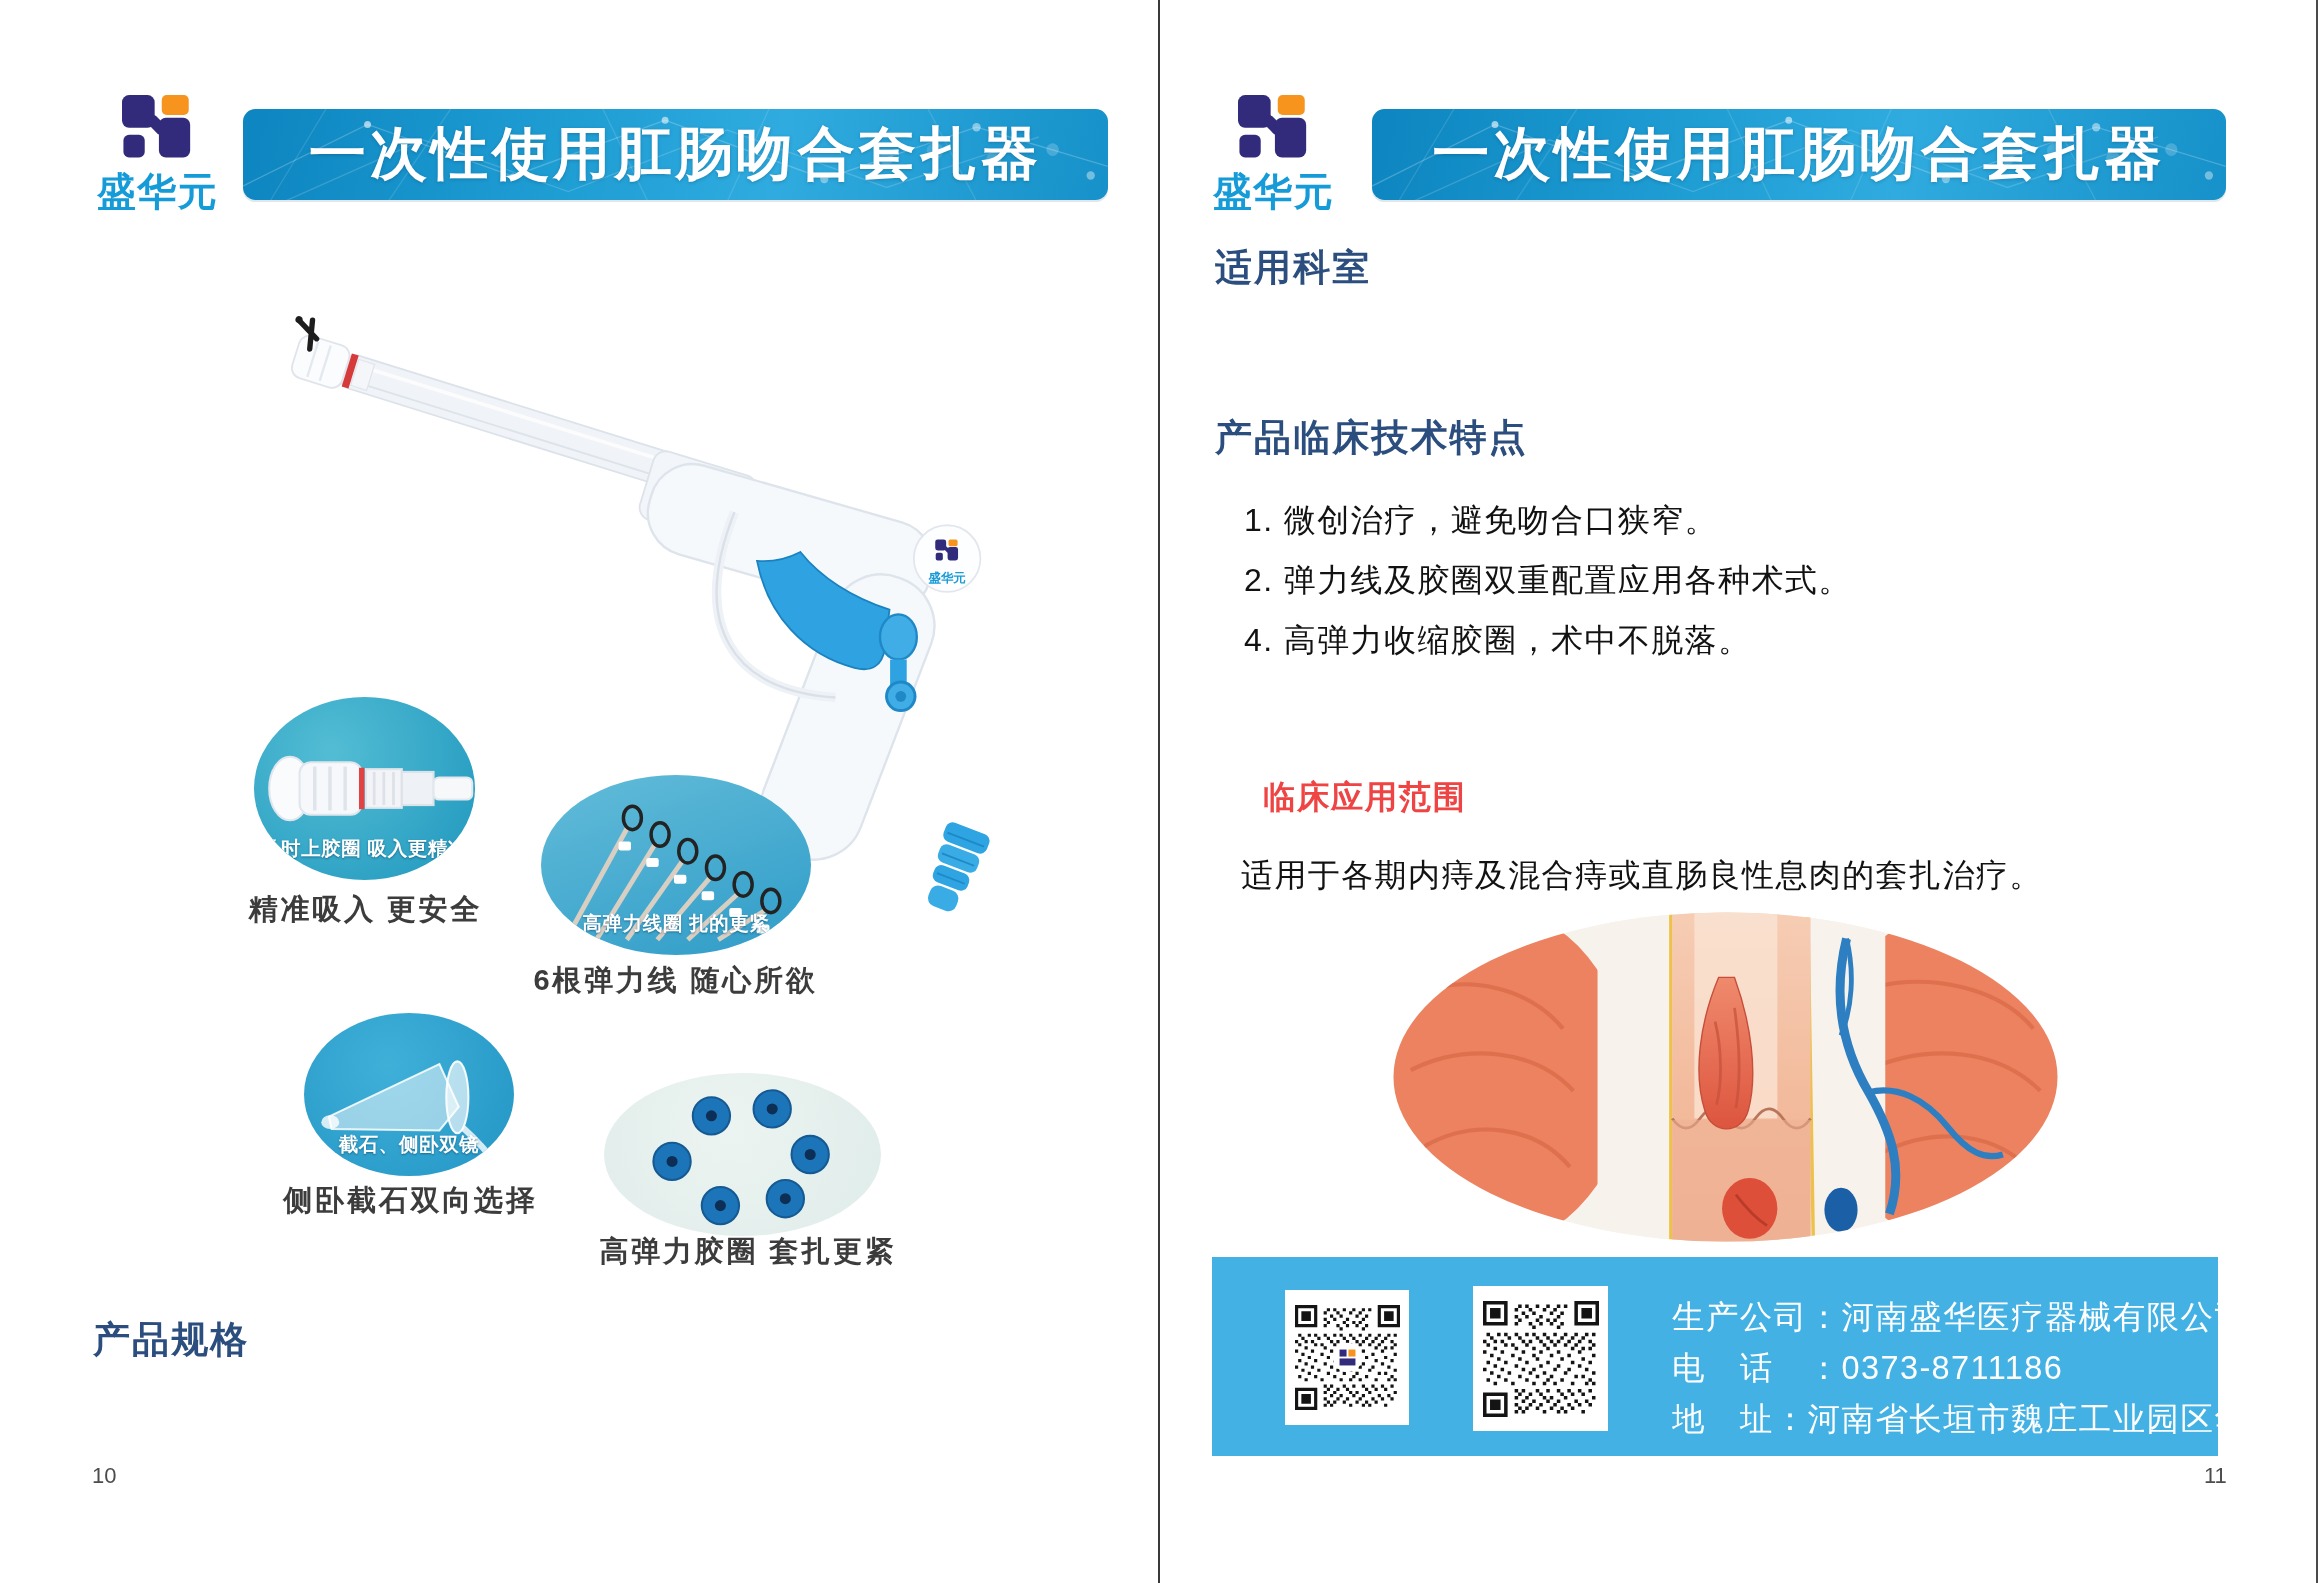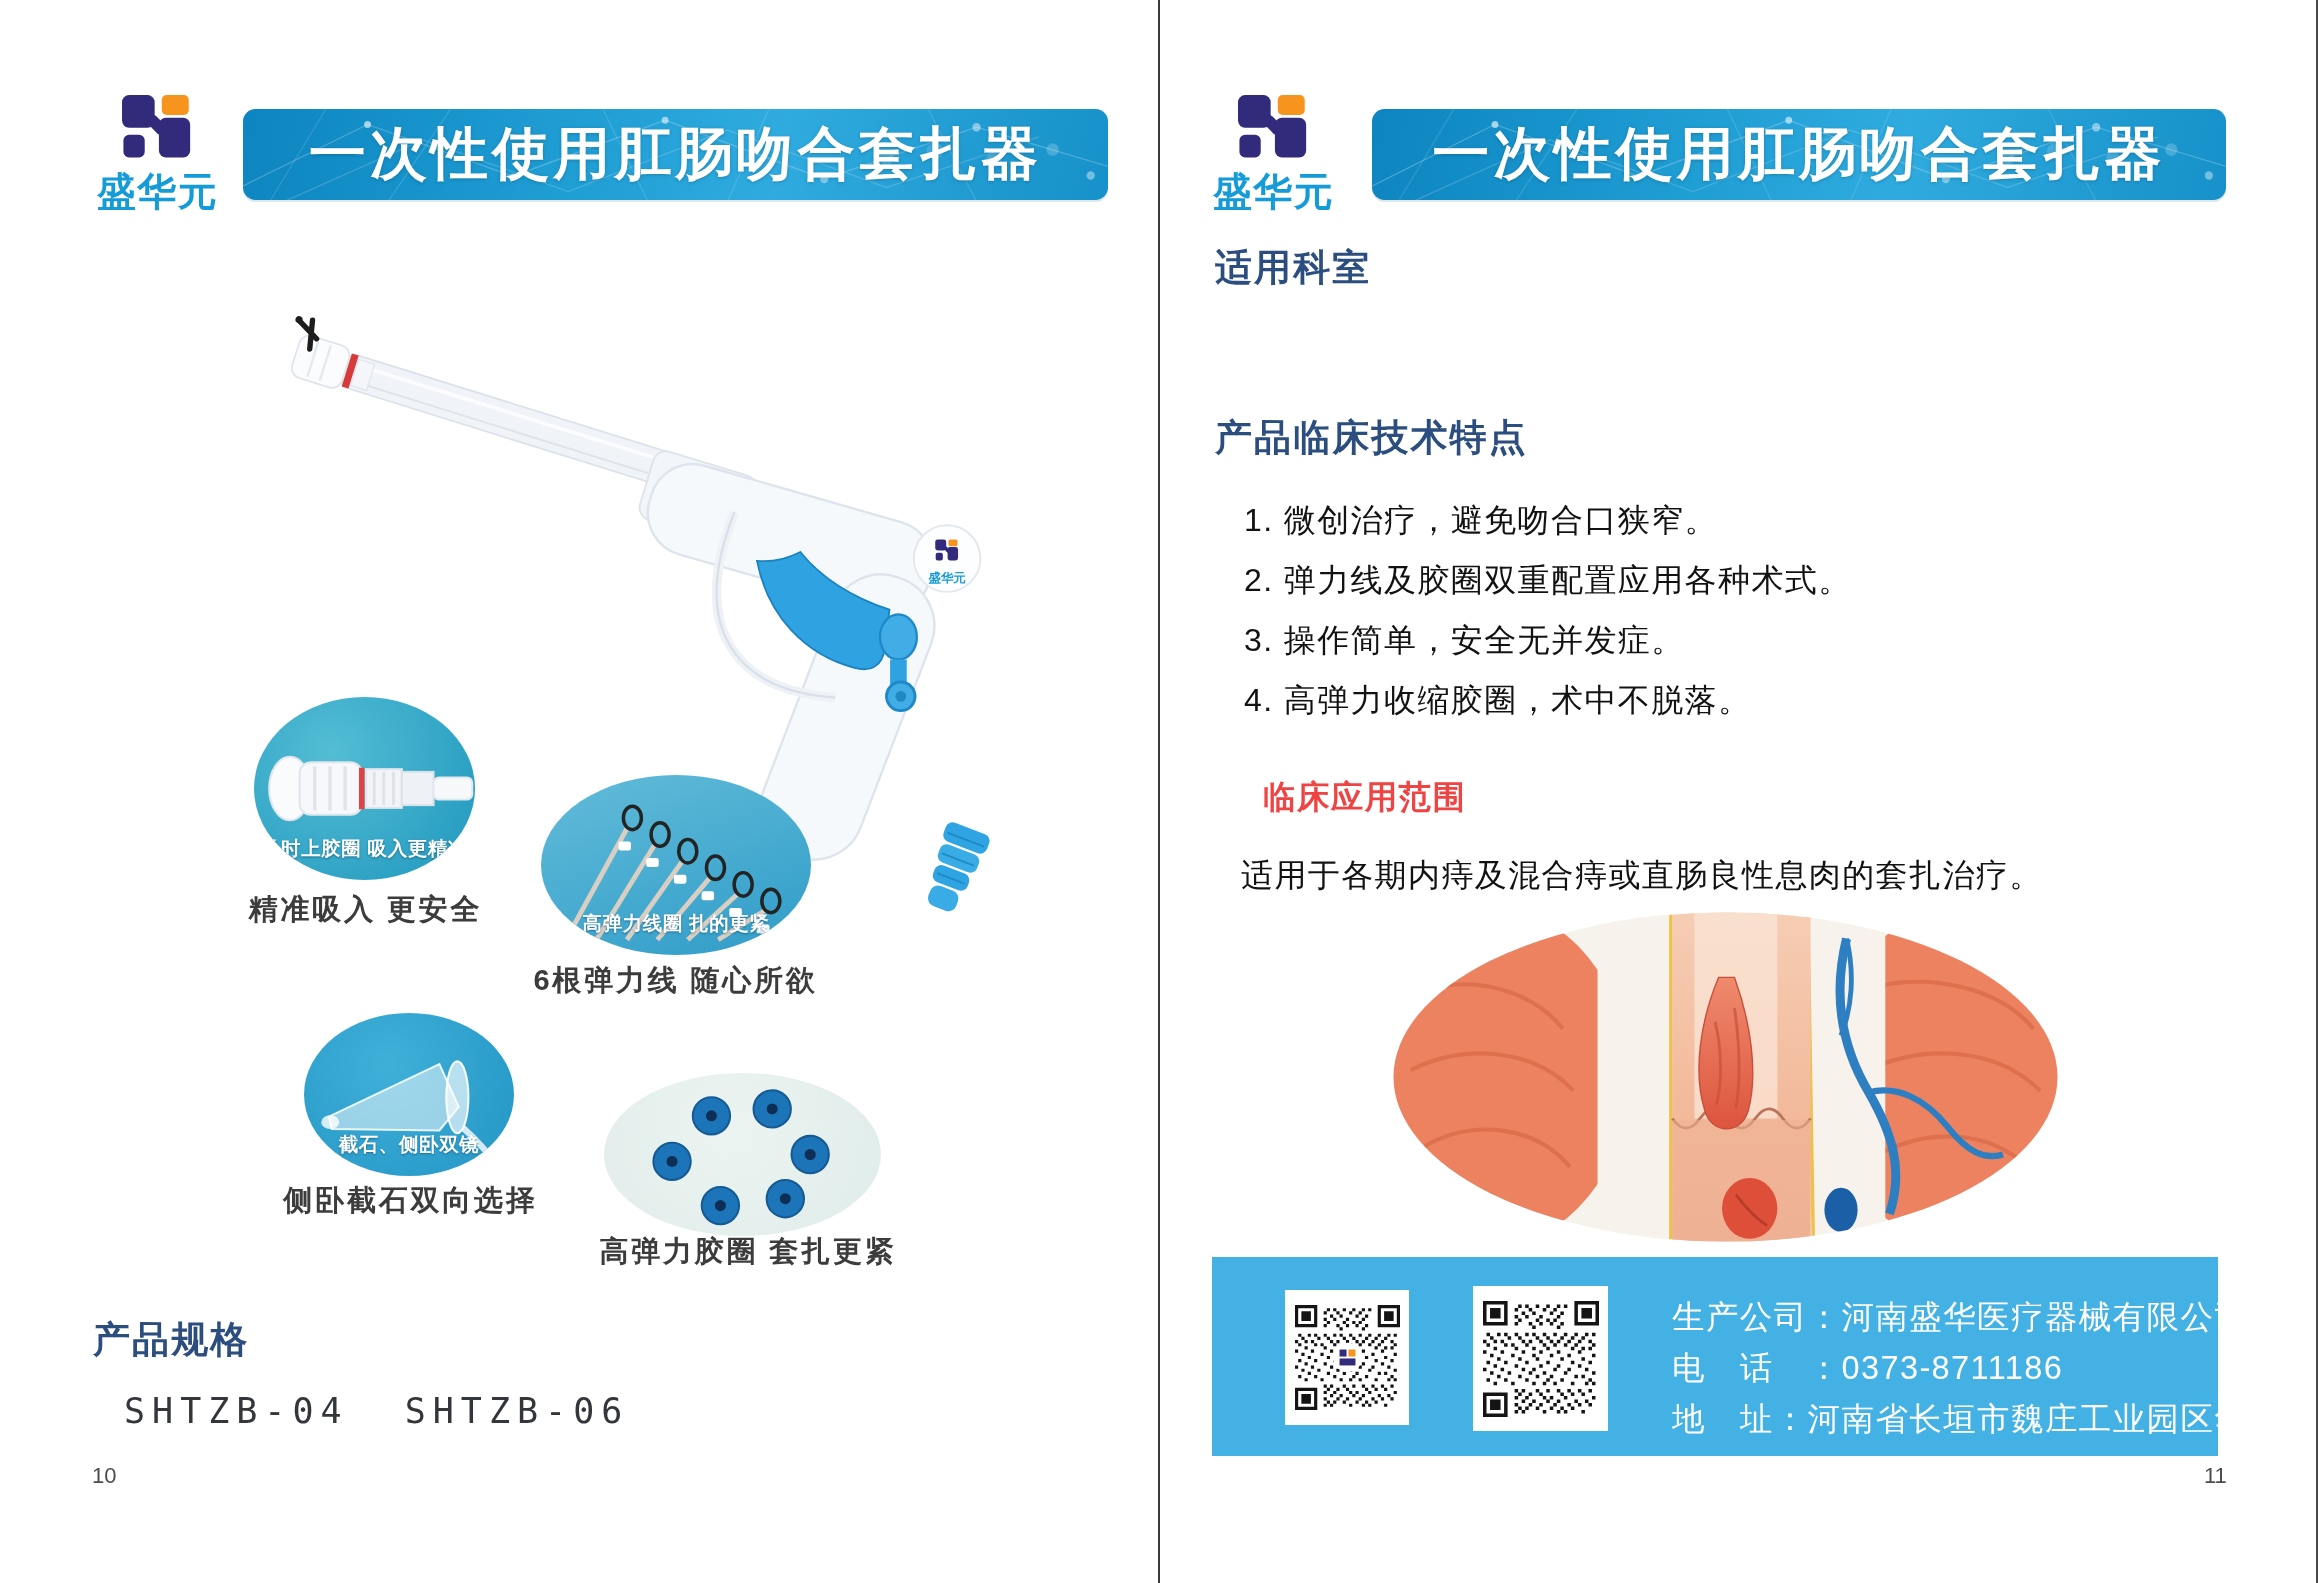--- a/index.html
+++ b/index.html
@@ -222,21 +222,20 @@
         <circle cx="168" cy="192" r="27" fill="#1d75b9" stroke="#155a92" stroke-width="3"></circle>
           <circle cx="168" cy="192" r="8" fill="#0e2f55"></circle>
         <circle cx="98" cy="128" r="27" fill="#1d75b9" stroke="#155a92" stroke-width="3"></circle>
           <circle cx="98" cy="128" r="8" fill="#0e2f55"></circle>
       </g>
     </svg>
   </div>
   <div class="abs caption" style="left:596px;top:1232px;width:304px;">高弹力胶圈 套扎更紧</div>
 
   <div class="abs h1" style="left:93px;top:1315px;">产品规格</div>
-  <div class="abs models" style="left:124px;top:1391px;">SHTZB-04  SHTZB-06</div>
   <div class="abs pagenum" style="left:92px;top:1463px;">10</div>
 
   <div class="abs divider" style="left:1158px;top:0;width:2.1px;height:1584px;"></div>
 
   <div class="abs" style="left:1238px;top:95px;width:71px;height:64px;">
     <svg viewBox="0 0 100 90" width="71" height="64">
         <use href="#logomark"></use>
       </svg>
   </div>
   <div class="abs brand-text" style="left:1206px;top:165px;width:135px;">盛华元</div>
@@ -247,21 +246,20 @@
       </svg>
     <div class="banner-title">一次性使用肛肠吻合套扎器</div>
   </div>
 
   <div class="abs h1" style="left:1215px;top:243px;">适用科室</div>
 
   <div class="abs h1" style="left:1215px;top:413px;">产品临床技术特点</div>
   <div class="abs features-col" style="left:1244px;top:499px;gap:16px;">
     <div class="feature-item">1. 微创治疗，避免吻合口狭窄。</div>
     <div class="feature-item">2. 弹力线及胶圈双重配置应用各种术式。</div>
-    <div class="feature-item">3. 操作简单，安全无并发症。</div>
     <div class="feature-item">4. 高弹力收缩胶圈，术中不脱落。</div>
   </div>
 
   <div class="abs h2" style="left:1215px;top:776px;">临床应用范围</div>
   <div class="abs body-text" style="left:1241px;top:854px;">适用于各期内痔及混合痔或直肠良性息肉的套扎治疗。</div>
 
   <div class="abs" style="left:1390px;top:911px;width:671px;height:332px;">
     <svg class="artsvg" viewBox="0 0 970 480">
       <defs>
         <clipPath id="anaclip">

